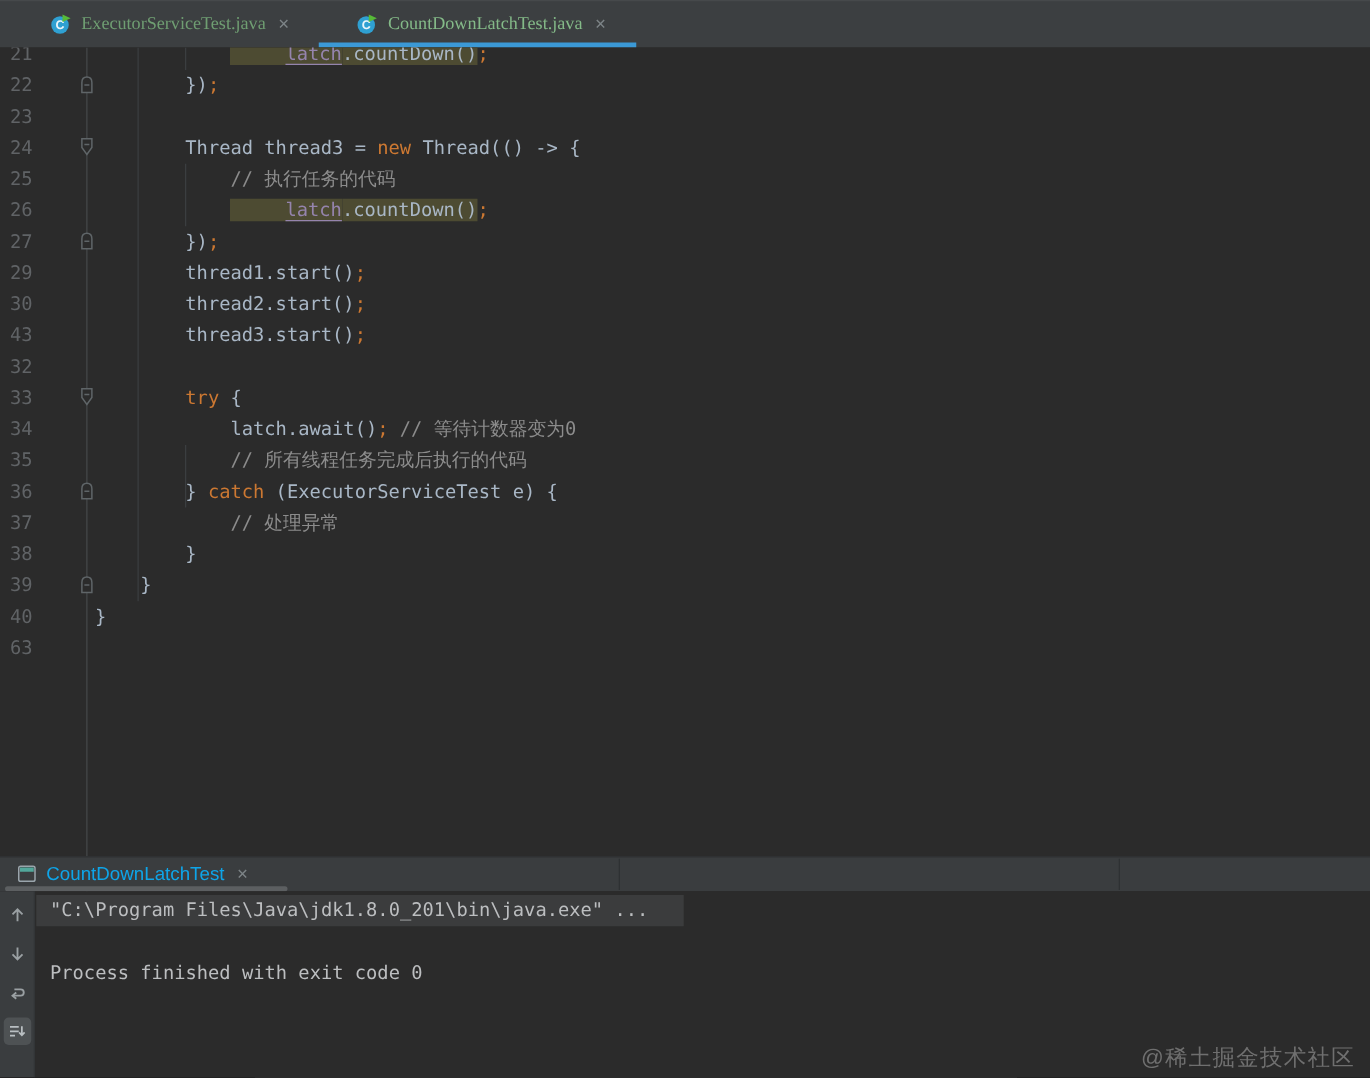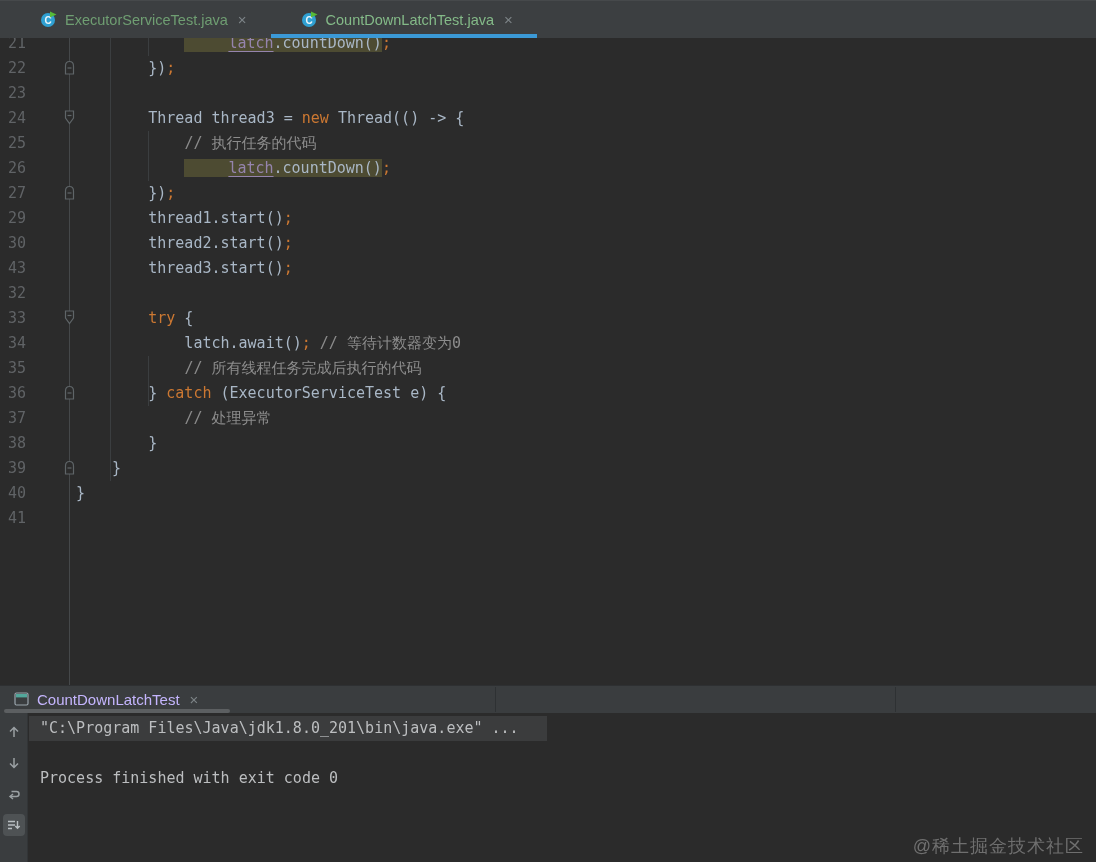--- a/index.html
+++ b/index.html
@@ -13,21 +13,21 @@
   
   .tabbar {
     position:absolute; top:0; left:0; width:100%; height:38px;
     background:#3c3f41; display:flex; align-items:stretch;
     padding-left:10px; border-top:1px solid #46494b;
   }
   .etab {
     position:relative; display:flex; align-items:center; gap:8px;
     padding:0 22px 0 30px; cursor:pointer;
   }
-  .etab .tlabel { font-size:14.5px; color:#6f9e72; white-space:nowrap; }
+  .etab .tlabel { font-size:14.5px; color:#6f9e72; white-space:nowrap;font-family:Liberation Serif, serif; }
   .etab.active .tlabel { color:#84ba88; }
   .tclose { color:#7d8487; font-size:15px; line-height:1; padding:0 2px; }
   .active-underline {
     position:absolute; left:0; right:0; bottom:0; height:4px;
     background:#3b99d6;
   }
   .jicon { width:17px; height:17px; display:inline-block; }
 
   
   .editor {
@@ -55,21 +55,21 @@
   .runpanel { position:absolute; top:685px; left:0; width:100%; height:177px; }
   .run-tabbar {
     position:relative; height:28px; background:#3a3d3f;
     border-top:1px solid #2e3032;
   }
   .rt-sep { position:absolute; top:1px; bottom:1px; width:1px; background:#2e3133; }
   .run-tab {
     position:absolute; left:4px; top:1px; height:24px;
     display:flex; align-items:center; gap:8px; padding:0 8px 0 10px; cursor:pointer;
   }
-  .run-tab .rlabel { font-size:15px; color:#c4b5fd; white-space:nowrap; }
+  .run-tab .rlabel { font-size:15px; color:#0ea5e9; white-space:nowrap; }
   .run-underline {
     position:absolute; left:4px; bottom:0; width:226px; height:4px;
     background:#5c5f61; border-radius:2px;
   }
   .console {
     position:absolute; top:28px; left:0; right:0; bottom:0; background:#2b2b2b;
   }
   .ctoolbar {
     position:absolute; left:0; top:0; bottom:0; width:28px;
     background:#3a3d3f; border-right:1px solid #323537;
@@ -221,21 +221,21 @@
               <path d="M3.5 15 L3.5 7 Q3.5 2.5 7.5 2.5 Q11.5 2.5 11.5 7 L11.5 15 Z" fill="#2b2b2b" stroke="#5f6568" stroke-width="1.2"></path>
               <line x1="5.5" y1="9" x2="9.5" y2="9" stroke="#5f6568" stroke-width="1.2"></line>
             </svg></span>
           <span class="cline"><span>    }</span></span>
         </div>
         <div class="crow">
           <span class="lnum">40</span>
           <span class="cline"><span>}</span></span>
         </div>
         <div class="crow">
-          <span class="lnum">41</span>
+          <span class="lnum">63</span>
           <span class="cline"></span>
         </div>
       </div>
   </div>
 
   <div class="runpanel">
     <div class="run-tabbar">
       <div class="rt-sep" style="left:495px;"></div>
       <div class="rt-sep" style="left:895px;"></div>
       <div class="run-tab">

